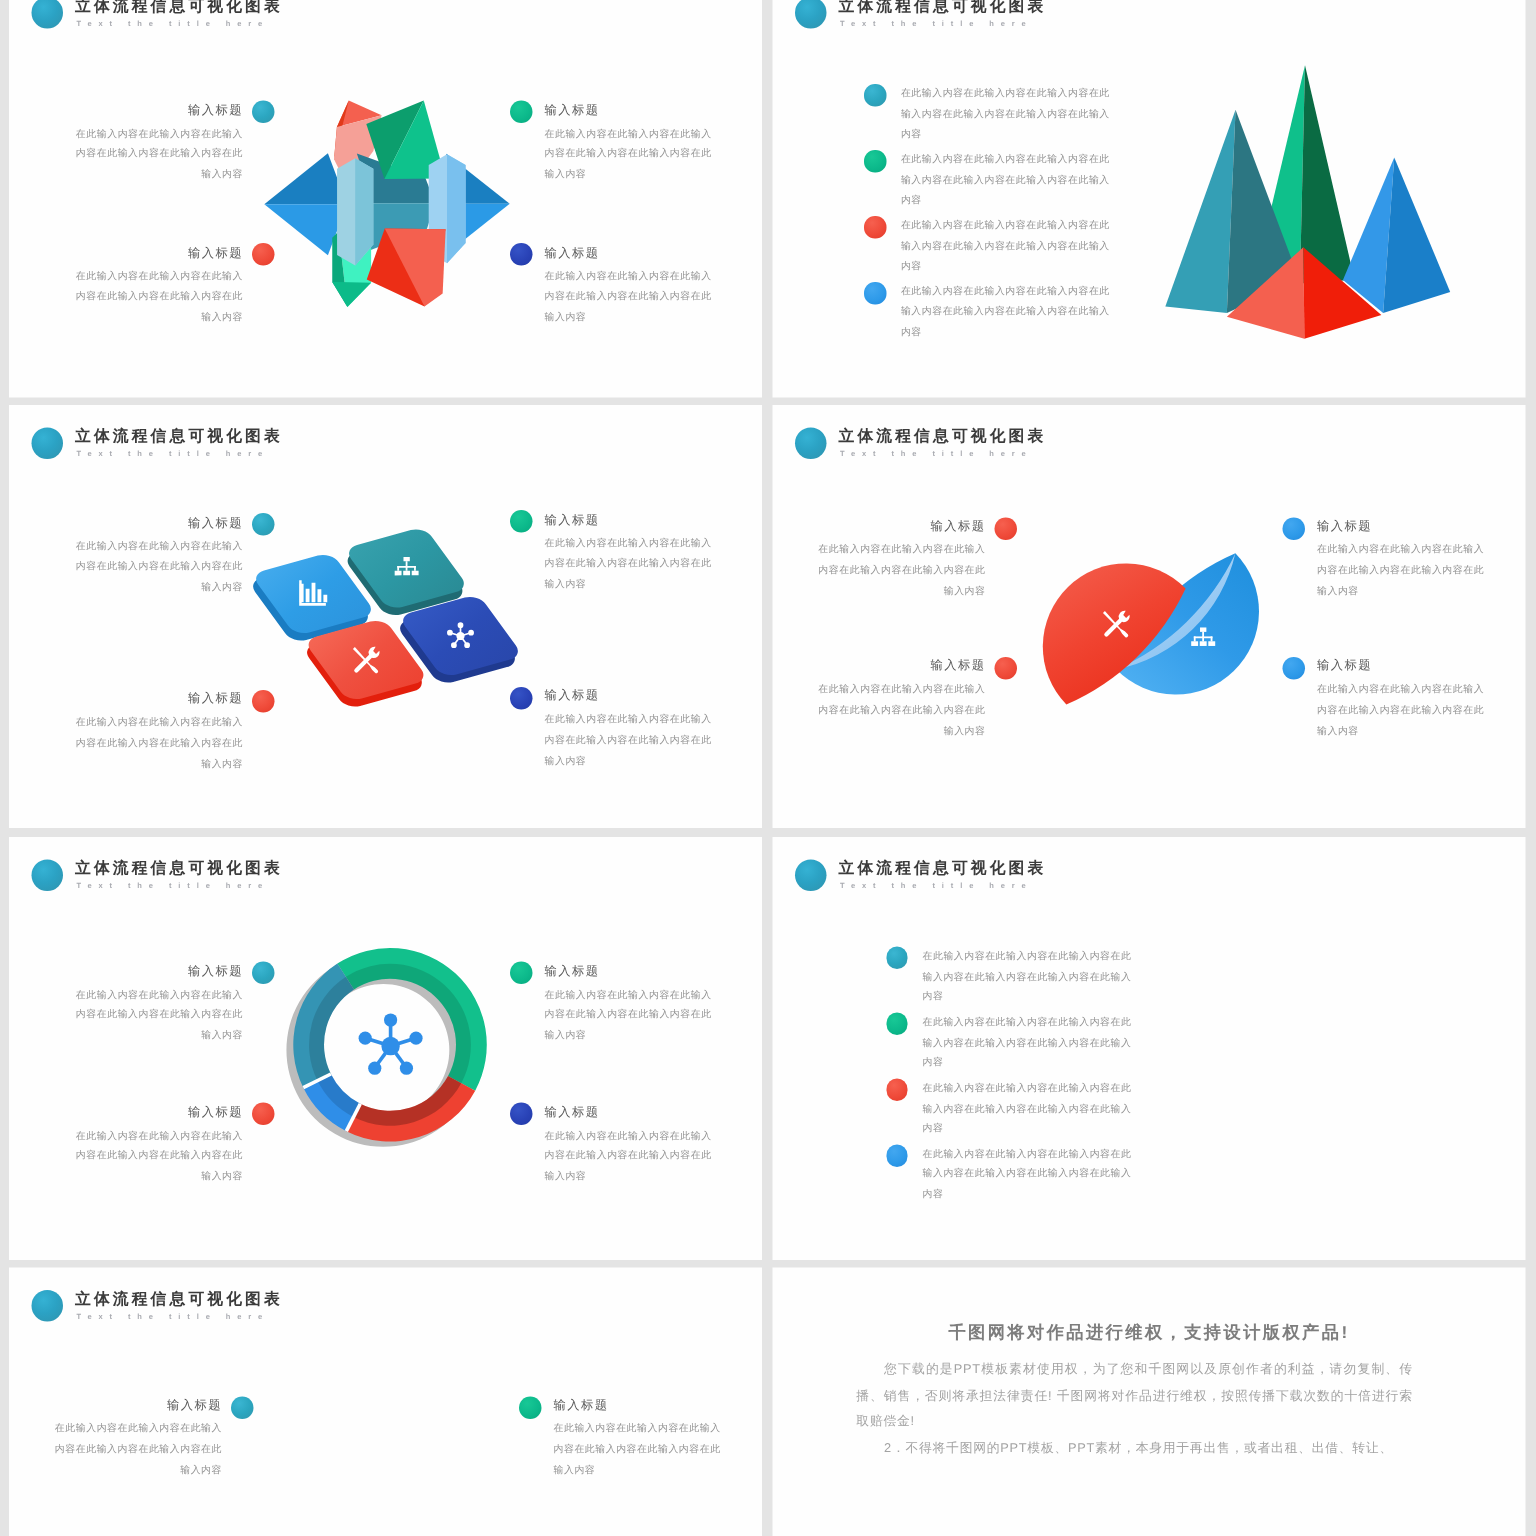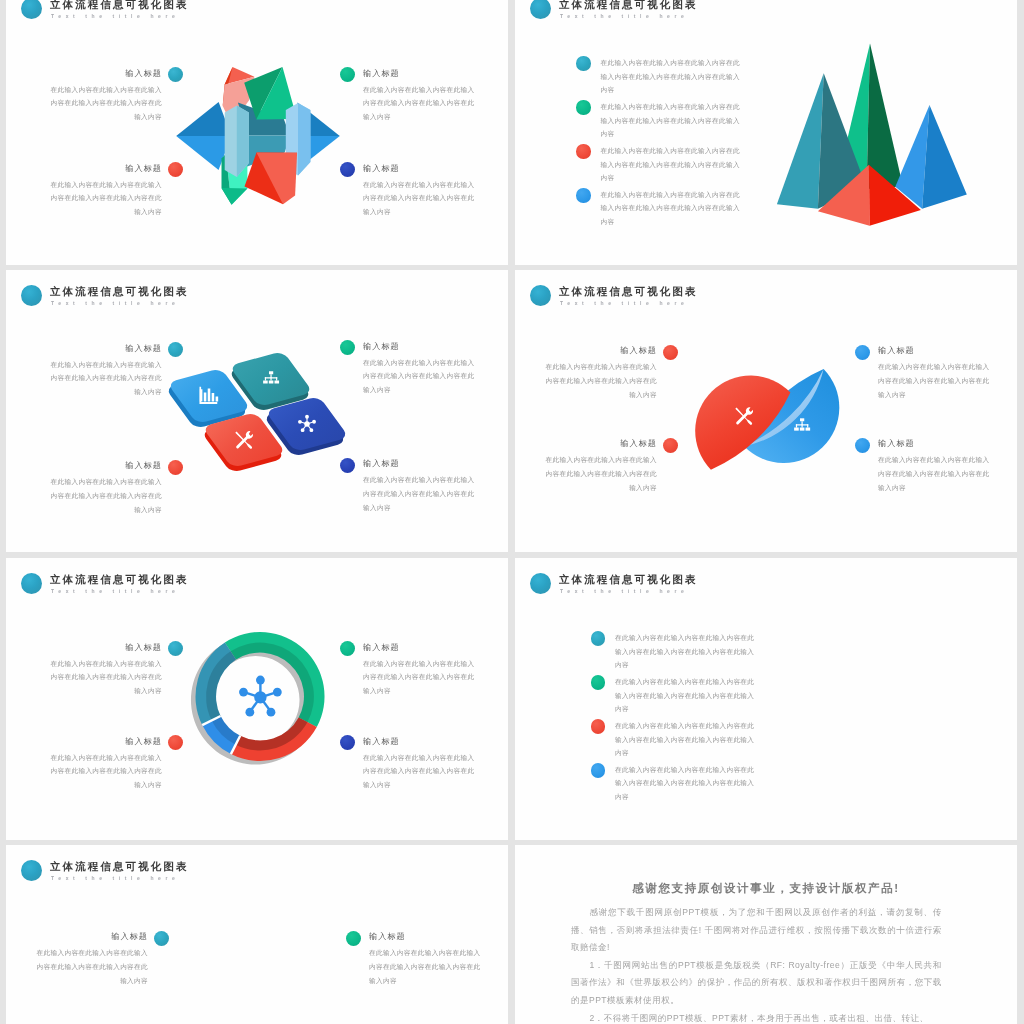--- a/index.html
+++ b/index.html
@@ -408,23 +408,22 @@
       <div class="dot teal" style="left:148px;top:85.5px;"></div>
       <div class="blk r" style="left:363px;top:86px;">
         <div class="bt">输入标题</div>
         <div class="bp">在此输入内容在此输入内容在此输入内容在此输入内容在此输入内容在此输入内容</div>
       </div>
       <div class="dot green" style="left:340px;top:85.5px;"></div>
 
     </div>
 
     <div class="slide right">
-      <div class="cr-h">感谢您支持原创设计事业，支持设计版权产品!</div>
+      <div class="cr-h">千图网将对作品进行维权，支持设计版权产品!</div>
       <div class="cr-b">
-        <p class="ind">感谢您下载千图网原创PPT模板，为了您和千图网以及原创作者的利益，请勿复制、传播、销售，否则将承担法律责任! 千图网将对作品进行维权，按照传播下载次数的十倍进行索取赔偿金!</p>
-        <p class="ind">1．千图网网站出售的PPT模板是免版税类（RF: Royalty-free）正版受《中华人民共和国著作法》和《世界版权公约》的保护，作品的所有权、版权和著作权归千图网所有，您下载的是PPT模板素材使用权。</p>
+        <p class="ind">您下载的是PPT模板素材使用权，为了您和千图网以及原创作者的利益，请勿复制、传播、销售，否则将承担法律责任! 千图网将对作品进行维权，按照传播下载次数的十倍进行索取赔偿金!</p>
         <p class="ind">2．不得将千图网的PPT模板、PPT素材，本身用于再出售，或者出租、出借、转让、</p>
       </div>
 
     </div>
   </div>
 
 </div>
 
 </body></html>

